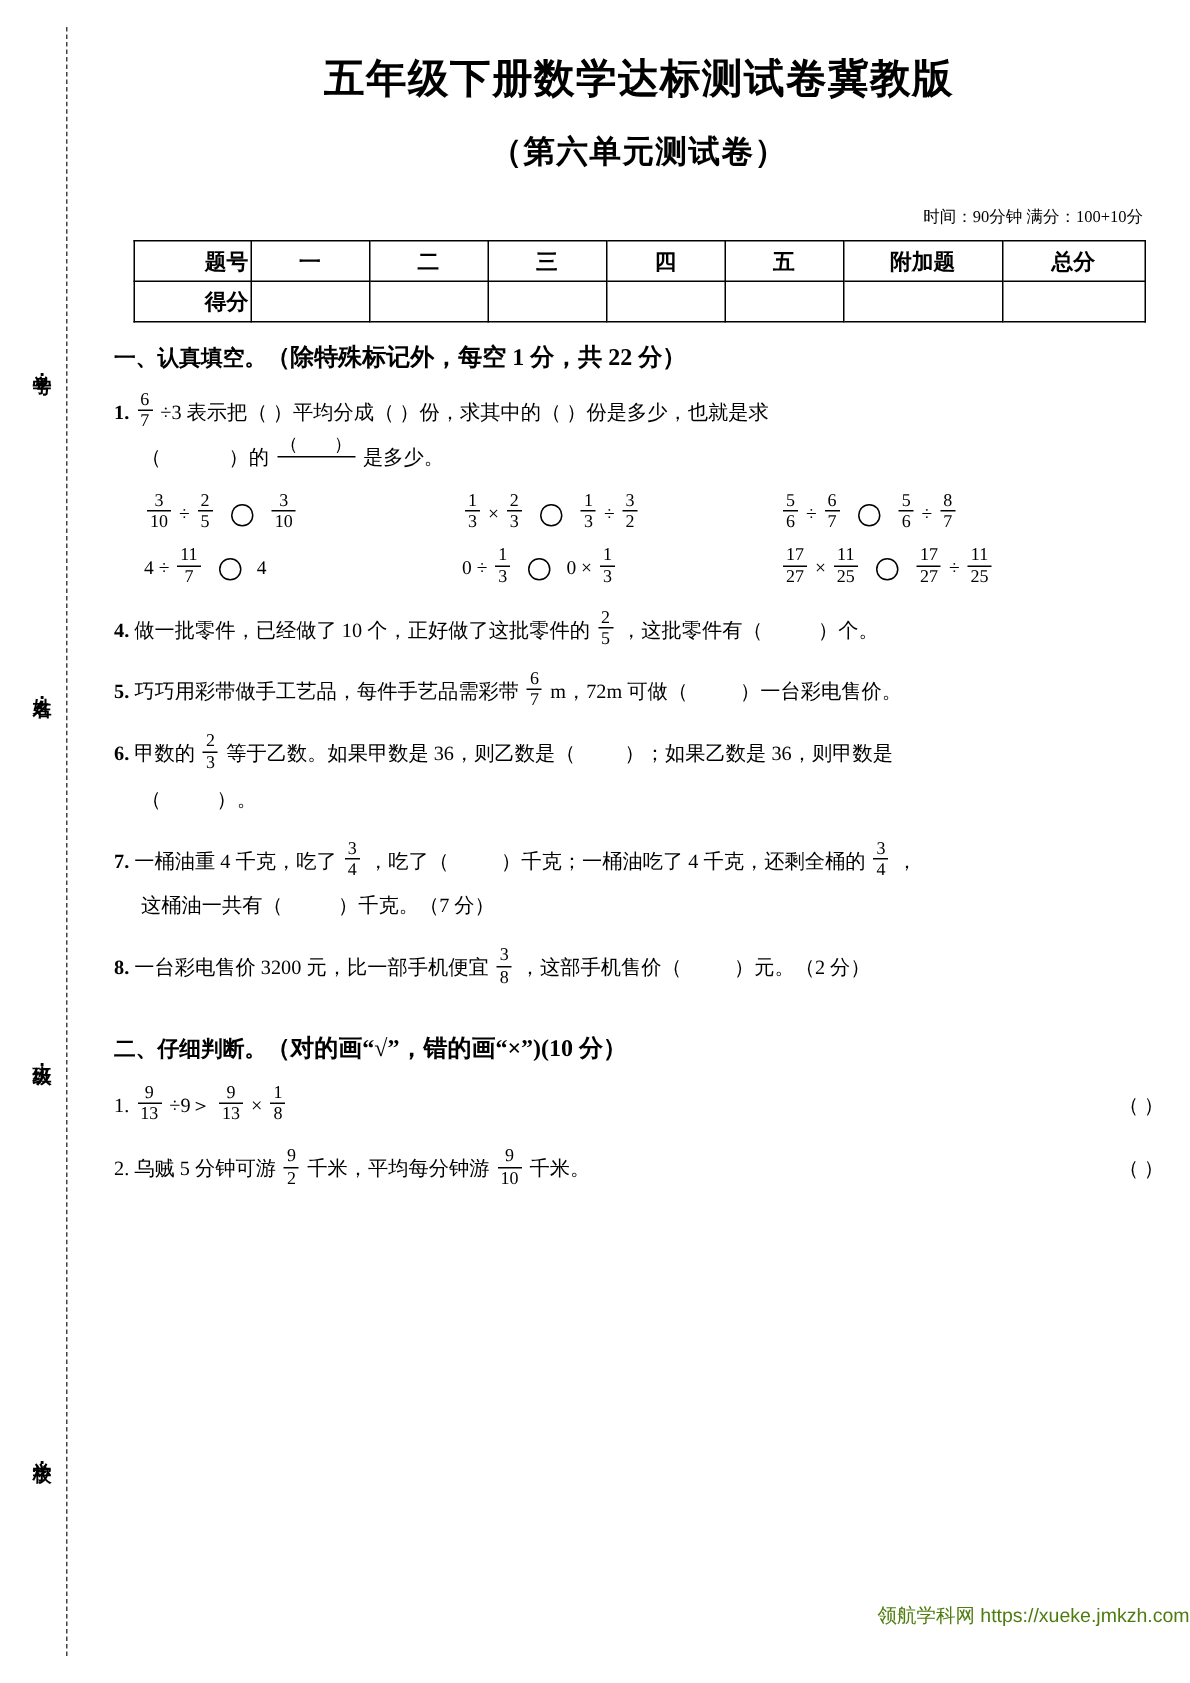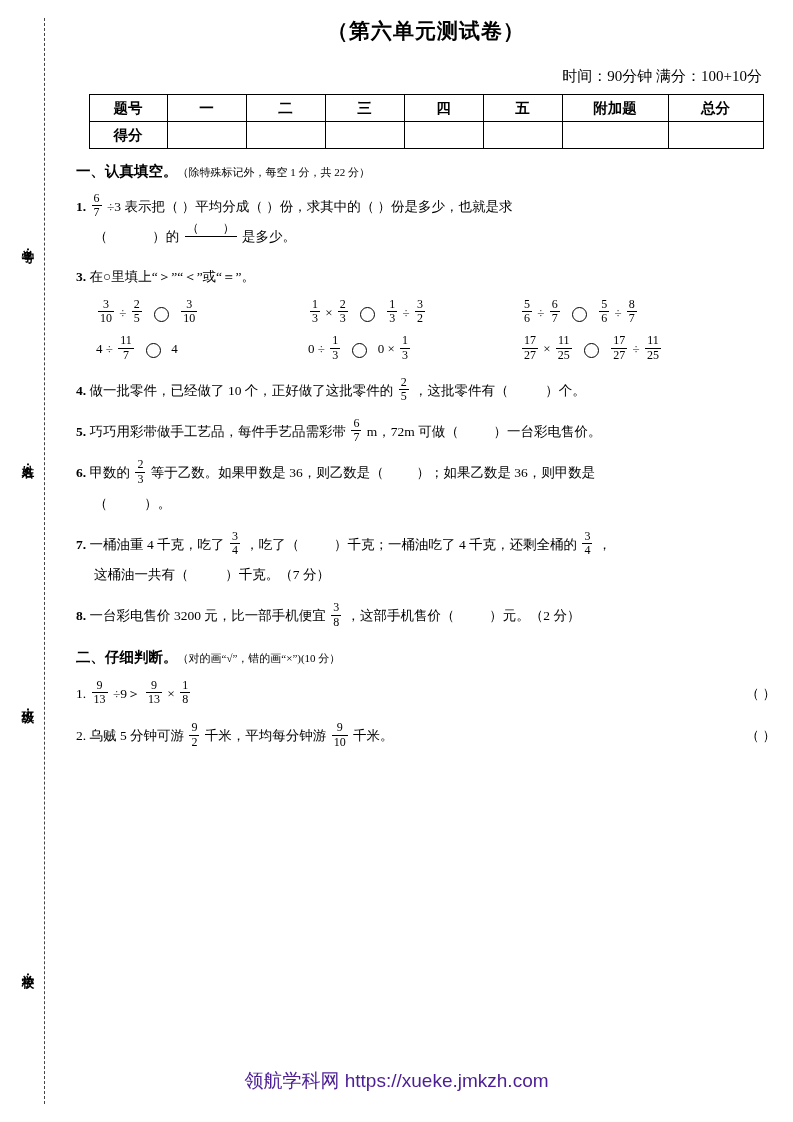--- a/index.html
+++ b/index.html
@@ -64,48 +64,48 @@
     margin: 17px 0 11px 0;
     font-size: 21px;
     font-weight: bold;
     text-align: center;
     letter-spacing: 1px;
   }
   .meta-line {
     margin-top: 22px;
     text-align: right;
     padding-right: 14px;
-    font-size: 15px;
+    font-size: 11px;
   }
   table.score-table {
     margin: 8px auto 0 auto;
     width: 672px;
     border-collapse: collapse;
     table-layout: fixed;
   }
   table.score-table td {
     border: 1px solid #000;
     height: 27px;
     text-align: center;
     font-size: 14.5px;
     font-weight: bold;
   }
-  table.score-table td.lbl { width: 78px; }
+  table.score-table td.lbl { width: 78px; text-align: right; }
   table.score-table td.c { width: 79px; }
   table.score-table td.extra { width: 106px; text-align: center; }
   table.score-table td.total { width: 95px; font-family: Liberation Serif, serif; }
 
   .section-head {
     margin-top: 13px;
     font-size: 14.5px;
     font-weight: bold;
   }
   .section-head .note {
-    font-weight: normal;
-    font-size: 11px;
+    font-weight: bold;
+    font-size: 16px;
   }
   .q {
     margin-top: 11px;
     font-size: 13.5px;
     line-height: 30px;
   }
   .q .num { font-weight: bold; }
   .indent { padding-left: 18px; }
   .q2 { margin-top: 9px; }
 
@@ -152,23 +152,23 @@
     margin-top: 12px;
     line-height: 30px;
   }
   .tf-row .body { flex: 1 1 auto; }
   .tf-row .paren { width: 74px; text-align: right; white-space: nowrap; }
 
   .watermark {
     position: absolute;
     left: 0; right: 0;
     top: 1068px;
-    text-align: center;
-    font-size: 19px;
-    color: #4c1d95;
+    text-align: right;
+    font-size: 13px;
+    color: #4d7c0f;
     font-family: "Liberation Sans", sans-serif;
   }
   .footer {
     position: absolute;
     left: 0; right: 0;
     top: 1092px;
     text-align: center;
     font-size: 13px;
   }
 </style>
@@ -180,20 +180,21 @@
   <div class="left-margin">
     <div class="dash-line"></div>
     <div class="vlabel v1">学号：</div>
     <div class="vlabel v2">姓名：</div>
     <div class="vlabel v3">班级：</div>
     <div class="vlabel v4">学校：</div>
   </div>
 
   <div class="content">
 
+    <h1 class="doc-title">五年级下册数学达标测试卷冀教版</h1>
     <h2 class="doc-sub">（第六单元测试卷）</h2>
 
     <div class="meta-line">时间：90分钟  满分：100+10分</div>
 
     <table class="score-table">
       <tbody>
           <tr>
         <td class="lbl">题号</td>
         <td class="c">一</td>
         <td class="c">二</td>
@@ -230,24 +231,20 @@
       <div class="indent">
         <span>（</span>
         <span style="display:inline-block;width:38px"></span>
         <span>）的</span>
         <span class="frac blank"><span class="n">（　　）</span><span class="d">　　</span></span>
         <span>是多少。</span>
       </div>
     </div>
 
 
-    <div class="q q2">
-      <span class="num">3.</span>
-      <span>在○里填上“＞”“＜”或“＝”。</span>
-    </div>
 
     <div class="cmp-row">
       <div class="cell">
         <span class="frac"><span class="n">3</span><span class="d">10</span></span>
         <span>÷</span>
         <span class="frac"><span class="n">2</span><span class="d">5</span></span>
         <span class="circ"></span>
         <span class="frac"><span class="n">3</span><span class="d">10</span></span>
       </div>
       <div class="cell">
@@ -345,21 +342,21 @@
 
     <div class="q">
       <span class="num">8.</span>
       <span>一台彩电售价 3200 元，比一部手机便宜</span>
       <span class="frac"><span class="n">3</span><span class="d">8</span></span>
       <span>，这部手机售价（</span>
       <span style="display:inline-block;width:28px"></span>
       <span>）元。（2 分）</span>
     </div>
 
-    <div class="section-head" style="margin-top:16px">
+    <div class="section-head" style="margin-top:28px">
       <span>二、仔细判断。</span><span class="note">（对的画“√”，错的画“×”)(10 分）</span>
     </div>
 
     <div class="tf-row">
       <div class="body">
         <span class="num">1.</span>
         <span class="frac"><span class="n">9</span><span class="d">13</span></span>
         <span>÷9＞</span>
         <span class="frac"><span class="n">9</span><span class="d">13</span></span>
         <span>×</span>

